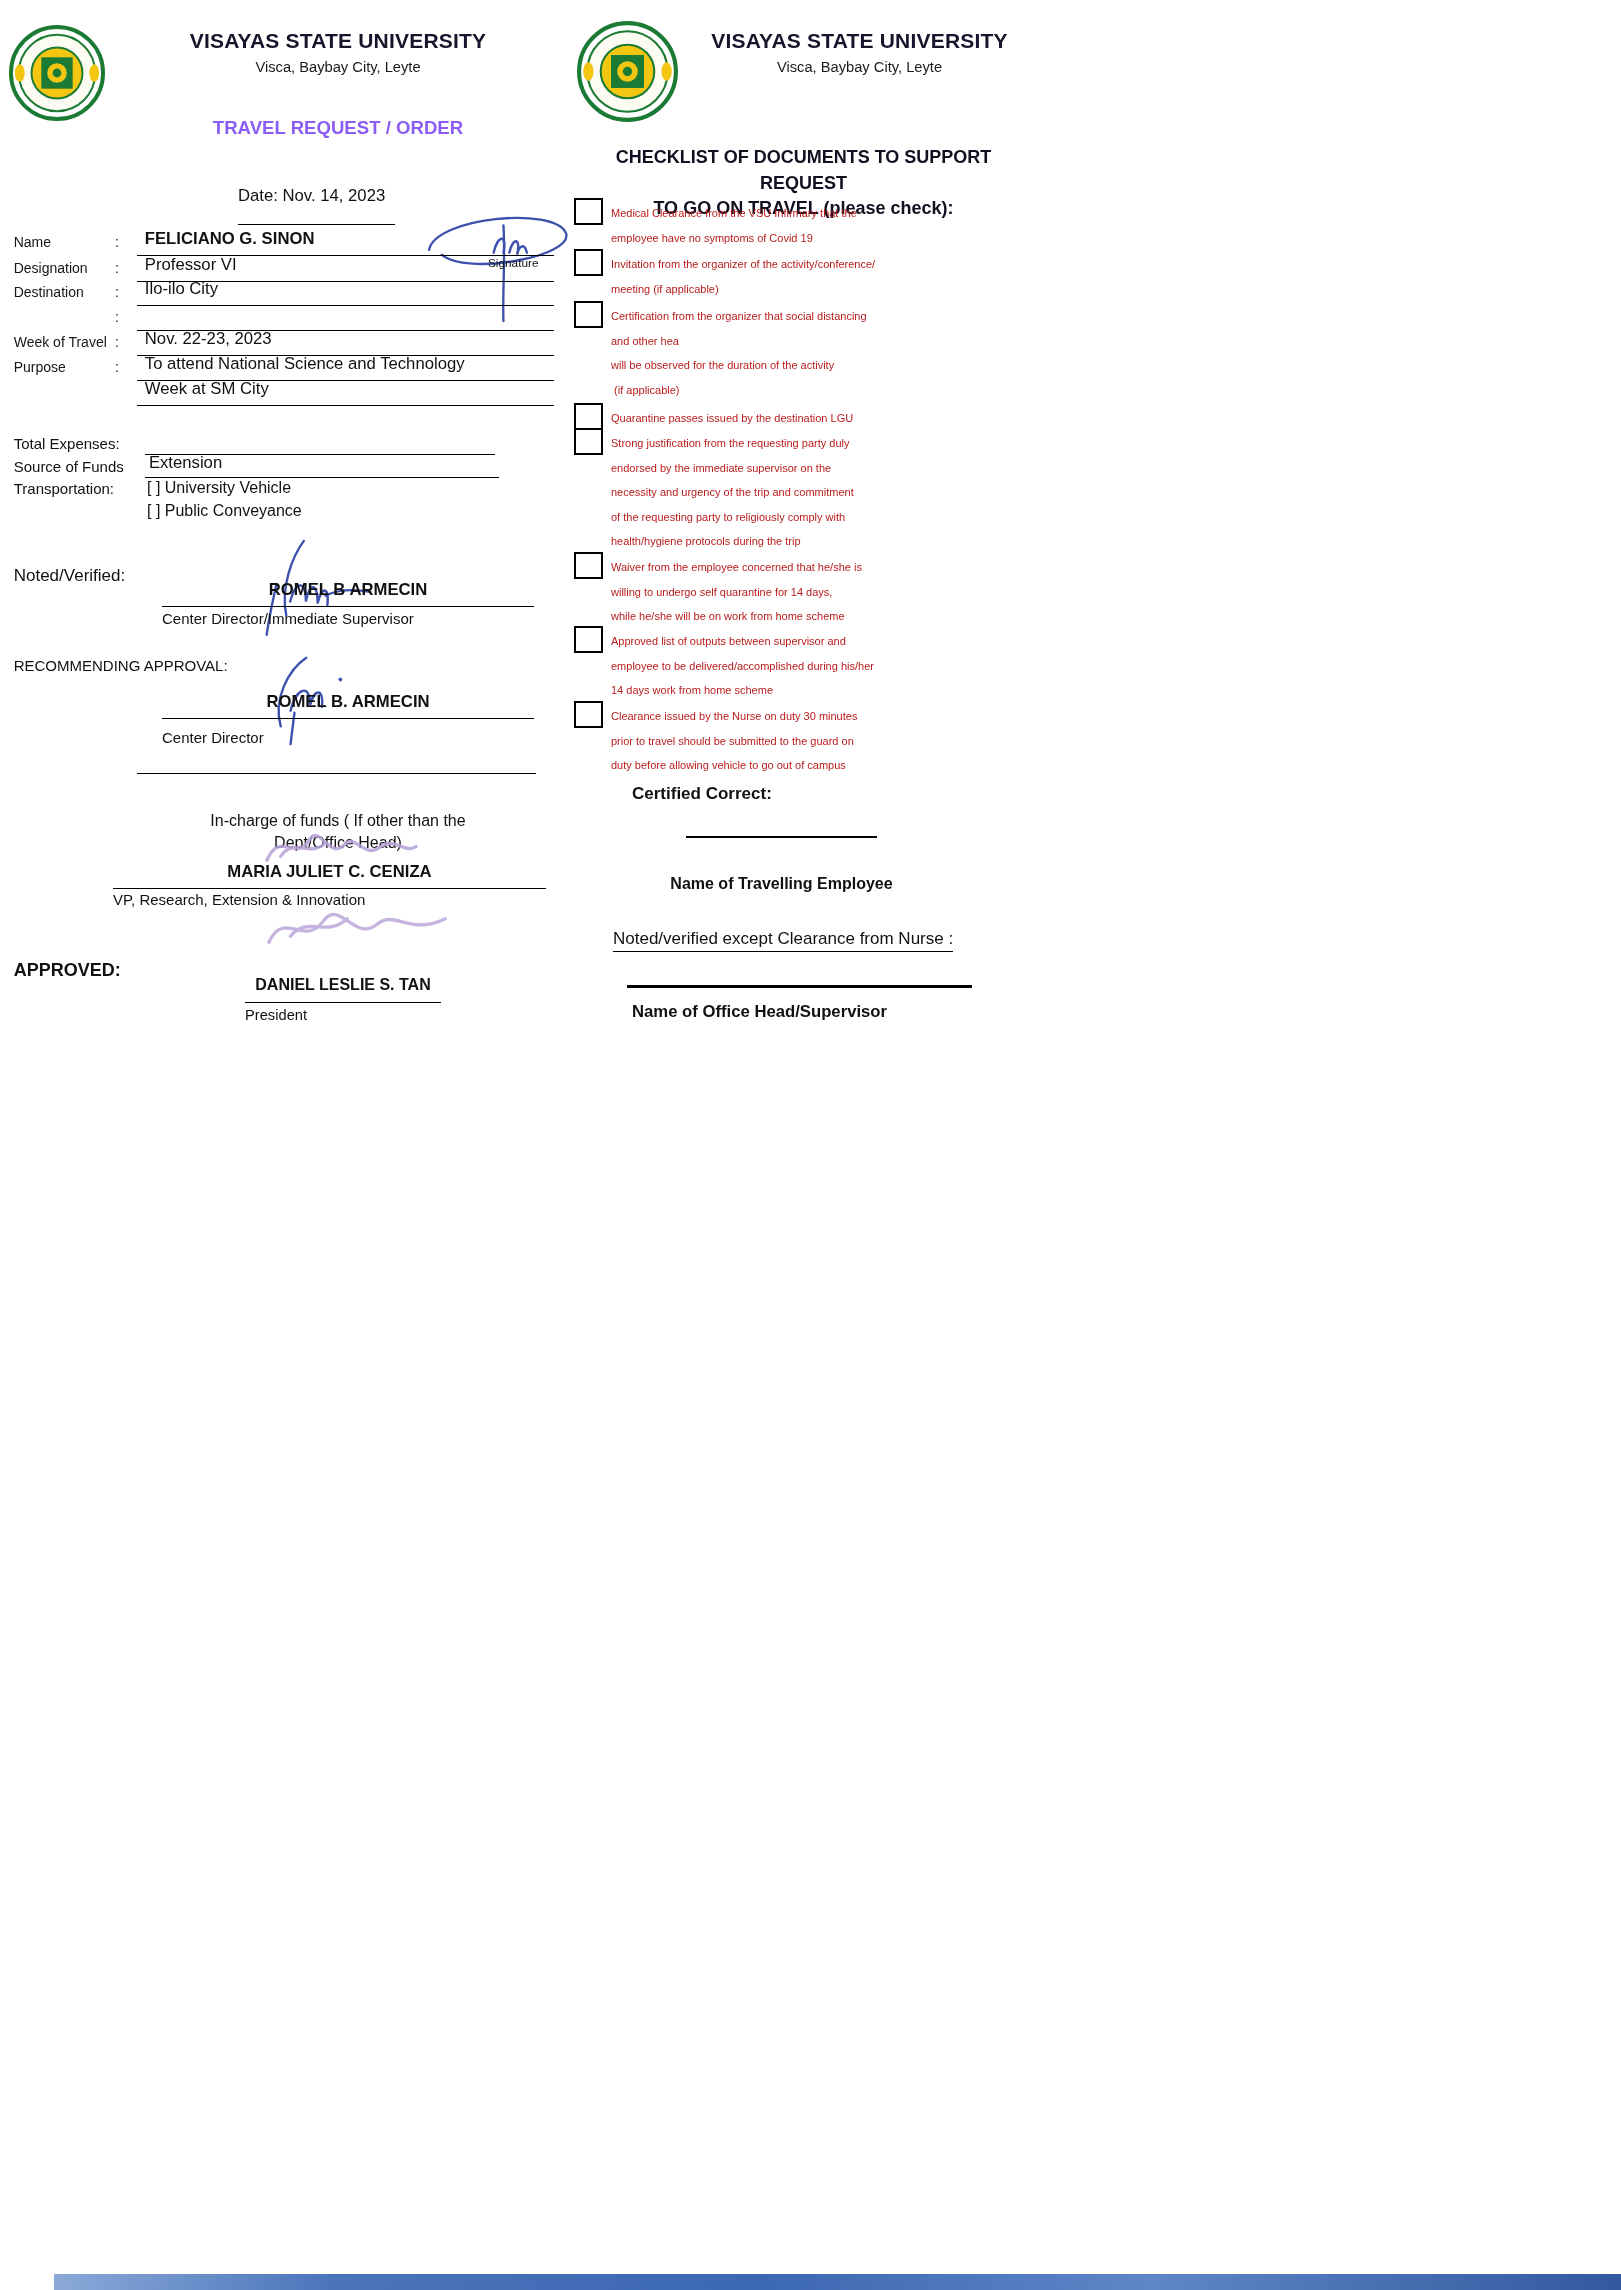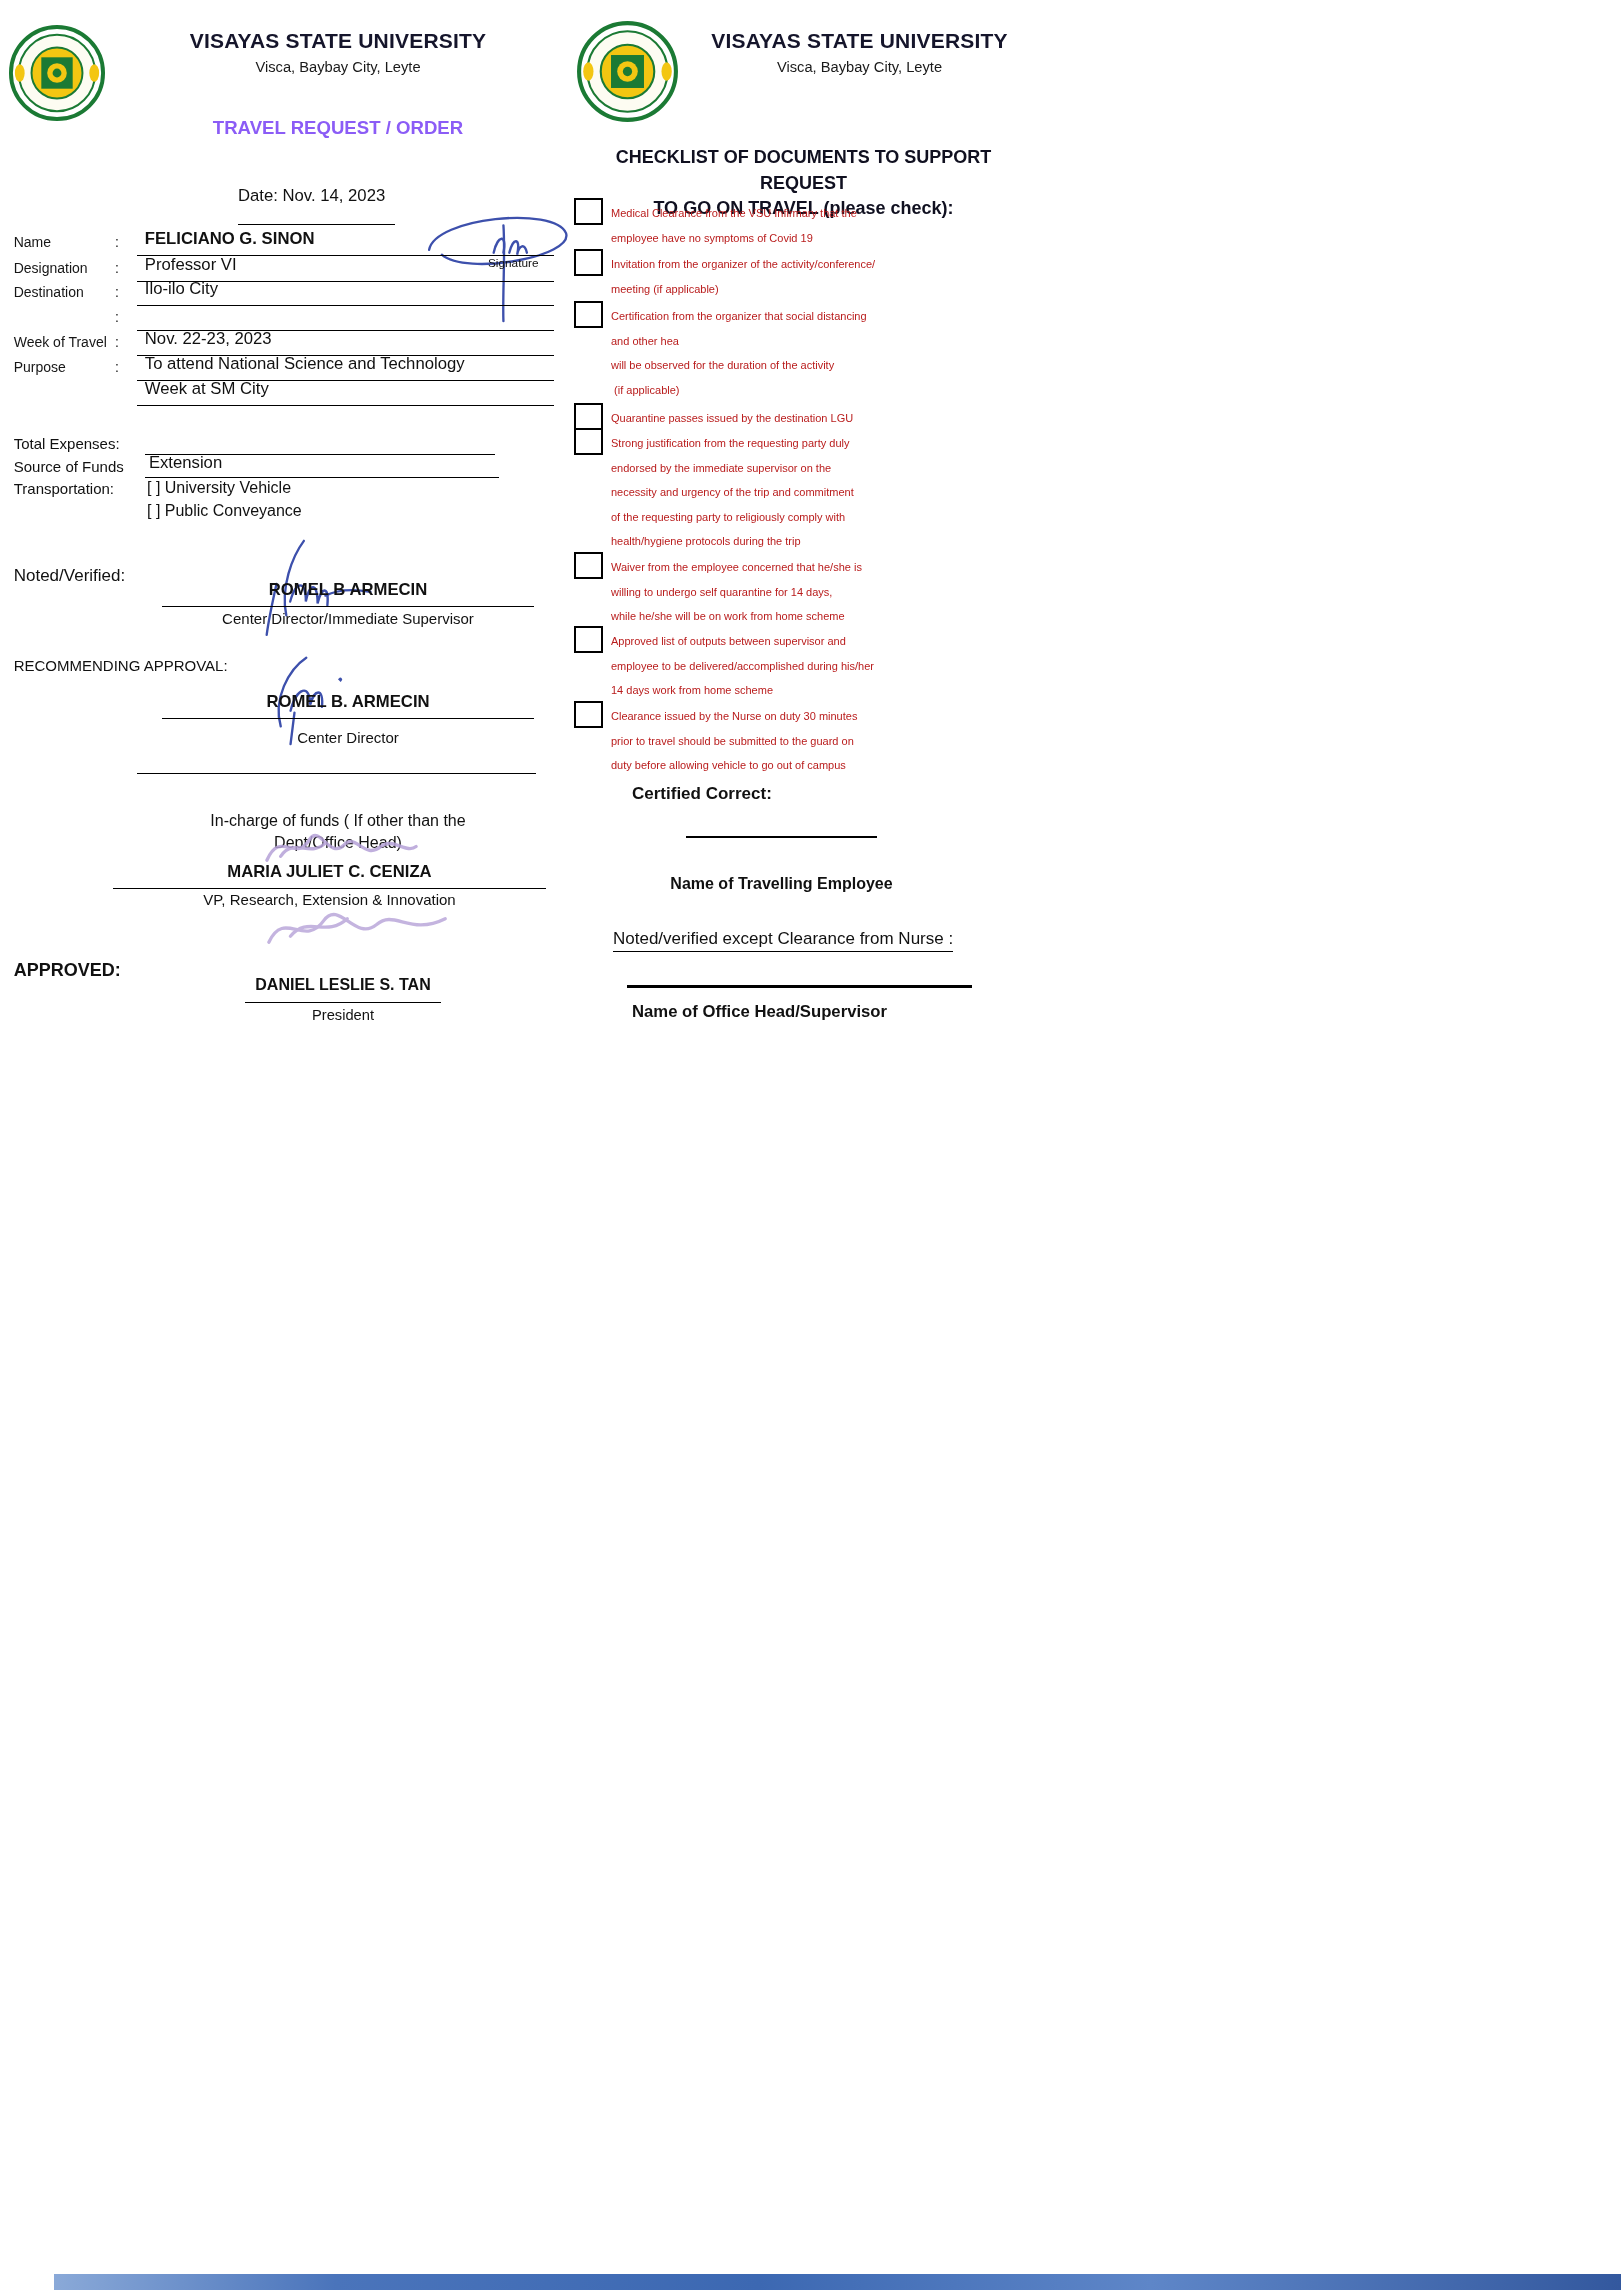--- a/index.html
+++ b/index.html
@@ -17,21 +17,21 @@
   .ul{border-bottom:1.5px solid #000;}
   .uni{font-size:21px;font-weight:bold;color:#15152b;letter-spacing:0.2px;text-align:center;}
   .addr{font-size:14.7px;text-align:center;color:#1a1a1a;}
   .formtitle{font-size:18.6px;font-weight:bold;text-align:center;color:#8b5cf6;}
   .lbl{font-size:14px;color:#161616;}
   .val{font-size:16.7px;width:409px;height:25.5px;padding-left:7.8px;}
   .chk-item{left:574px;width:470px;}
   .chkbox{position:absolute;left:0;top:-2.9px;width:24.5px;height:22.5px;border:2.9px solid #000;background:#fff;display:block;}
   .chk-text{margin-left:37px;font-size:11px;line-height:24.5px;color:#b91c1c;}
   .sigline-name{font-size:16.7px;font-weight:bold;text-align:center;height:25.5px;border-bottom:1.5px solid #000;}
-  .sigline-title{font-size:15px;text-align:center;}
+  .sigline-title{font-size:15px;}
   .footer-strip{background:linear-gradient(90deg,#8aa9d8 0%,#4a74bb 18%,#3c68b2 45%,#5e86c8 70%,#33589e 100%);}
   svg{display:block;}
 </style>
 </head>
 <body>
 
 <div class="sheet">
 
   <div class="abs" style="left:7.8px;top:23.5px;width:98px;height:98px;">
     <svg width="98" height="98" viewBox="0 0 100 100">

